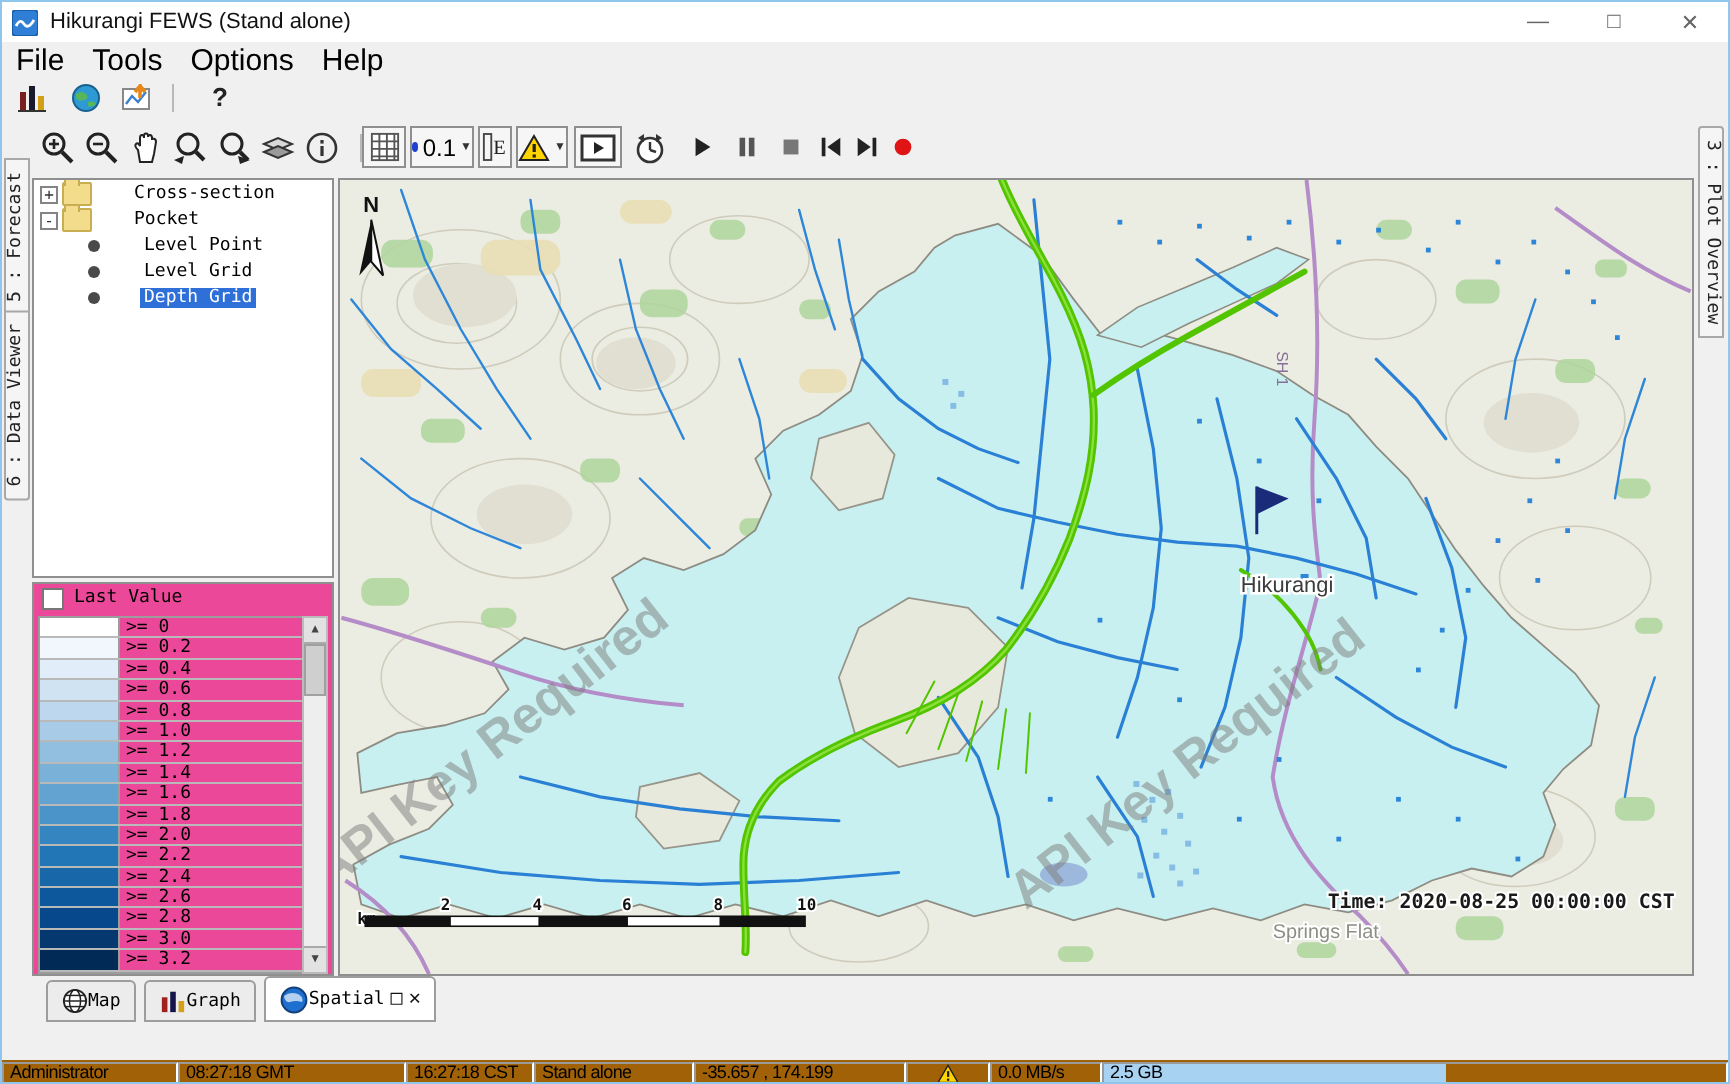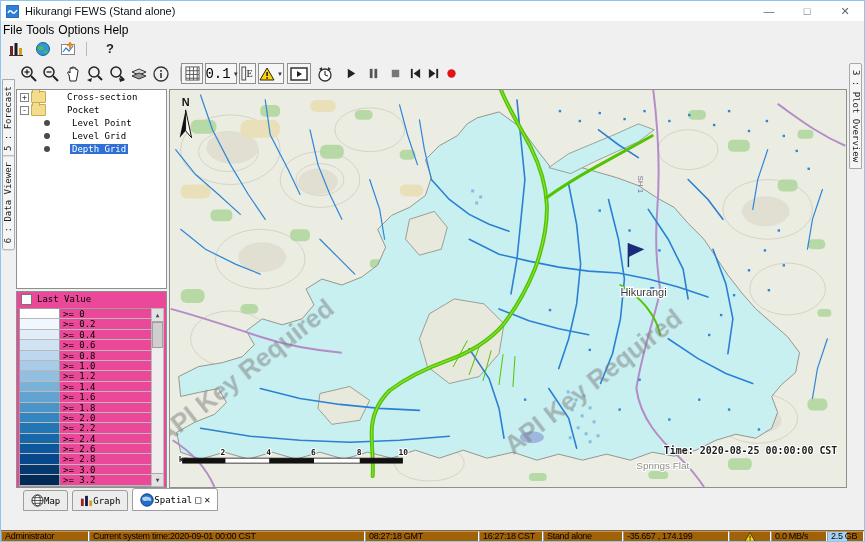--- a/index.html
+++ b/index.html
@@ -10,34 +10,34 @@
   .titlebar{position:absolute;left:0;top:0;width:100%;height:20px;background:#ffffff;
             display:flex;align-items:center;border-bottom:1px solid #e3e3e3;}
   .app-icon{width:13px;height:13px;margin:0 6px 0 5px;}
   .title-text{font-size:11px;color:#111;}
   .win-controls{position:absolute;right:0;top:0;height:20px;display:flex;}
   .win-btn{width:38px;height:20px;display:flex;align-items:center;justify-content:center;
            color:#666;font-size:11px;cursor:default;}
   
   .menubar{position:absolute;left:0;top:20px;width:100%;height:18px;background:#f0f0f0;
            display:flex;align-items:center;border-bottom:1px solid #e0e0e0;}
-  .menu-item{padding:0 2px;font-size:12px;}
+  .menu-item{padding:0 7px;font-size:15px;}
   
   .toolbar1{position:absolute;left:0;top:38px;width:100%;height:19px;background:#f0f0f0;
             display:flex;align-items:center;border-bottom:1px solid #d6d6d6;}
   .tb1-icon{width:20px;height:16px;margin-left:6px;display:flex;align-items:center;justify-content:center;}
   .tb-sep{width:1px;height:14px;background:#b9b9b9;margin:0 7px;}
   .help-q{font-weight:bold;font-size:13px;color:#222;}
   .toolbar2{position:absolute;left:0;top:57px;width:100%;height:31px;background:#f0f0f0;
             border-bottom:1px solid #9a9a9a;}
   .tb2-icon{position:absolute;top:6px;width:20px;height:19px;display:flex;align-items:center;justify-content:center;}
   .tb2-btn{position:absolute;top:5px;height:21px;background:#f6f6f6;border:1px solid #8f8f8f;
            display:flex;align-items:center;justify-content:center;box-sizing:border-box;}
   .dd-arrow{font-size:6px;color:#333;margin-left:2px;}
-  .scale-val{font-size:14px;font-family:Liberation Mono, monospace;}
+  .scale-val{font-size:12px;font-family:Liberation Sans, sans-serif;}
   .blue-dot{width:5px;height:5px;border-radius:50%;background:#1f3fd0;margin-right:2px;}
   .timeline{position:absolute;left:427px;top:60px;width:318px;height:21px;}
   .tl-date{position:absolute;left:751px;top:66px;font-family:"DejaVu Sans Mono",monospace;
            font-size:10px;letter-spacing:-0.5px;color:#111;}
   
   .left-strip{position:absolute;left:0;top:57px;width:15px;height:430px;background:#f0f0f0;}
   .right-strip{position:absolute;left:846px;top:57px;width:17px;height:430px;background:#f0f0f0;}
   .vtab{font-size:9px;font-family:"DejaVu Sans Mono",monospace;background:#f5f5f5;
         border:1px solid #a8a8a8;border-radius:2px 2px 0 0;padding:6px 1px;color:#222;
         letter-spacing:0;line-height:1;}
@@ -657,21 +657,20 @@
       </svg>
       <span>Spatial</span>
       <span class="tab-ctrl">□</span>
       <span class="tab-ctrl">✕</span>
     </div>
   </div>
 
 
   <div class="statusbar">
     <div class="scell" style="width:88px"><span class="txt">Administrator</span></div>
-    <div class="scell" style="width:276px"><span class="txt">Current system time:2020-09-01 00:00 CST</span></div>
     <div class="scell" style="width:114px"><span class="txt">08:27:18 GMT</span></div>
     <div class="scell" style="width:64px"><span class="txt">16:27:18 CST</span></div>
     <div class="scell" style="width:80px"><span class="txt">Stand alone</span></div>
     <div class="scell" style="width:106px"><span class="txt">-35.657 , 174.199</span></div>
     <div class="scell" style="width:42px;display:flex;align-items:center;justify-content:center">
       <svg width="12" height="10" viewBox="0 0 16 14">
         <path d="M8,1 L15,13 L1,13 Z" fill="#ffd400" stroke="#222"></path>
         <rect x="7.3" y="5" width="1.6" height="4" fill="#222"></rect>
         <rect x="7.3" y="10.2" width="1.6" height="1.6" fill="#222"></rect>
       </svg>

